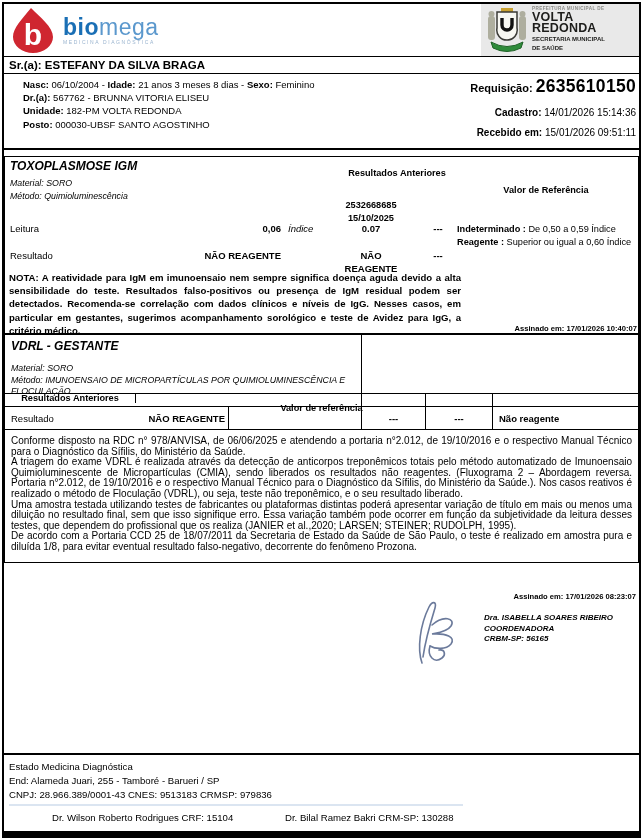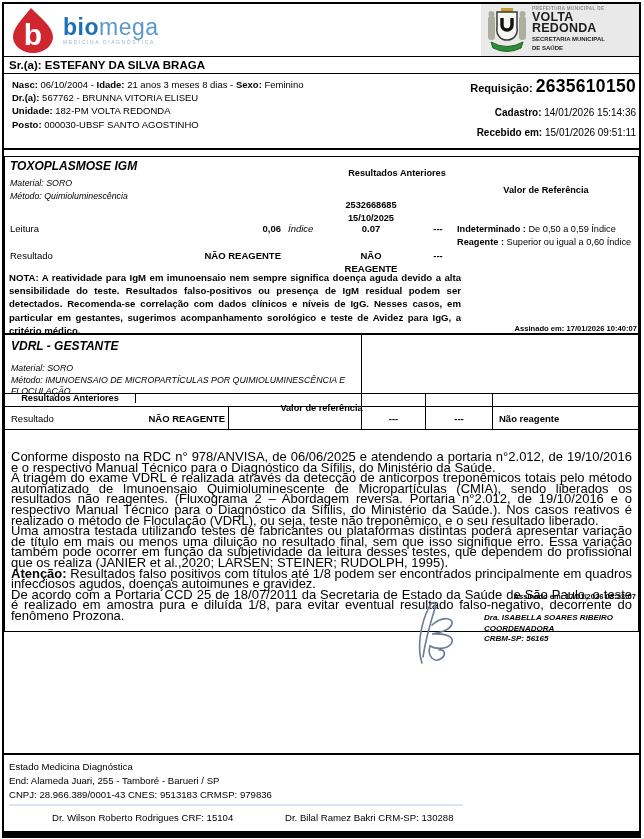--- a/index.html
+++ b/index.html
@@ -19,21 +19,21 @@
             display:flex;gap:5px;padding:2px 3px 2px 6px;box-sizing:border-box;}
   .vr-text{display:flex;flex-direction:column;}
   .vr-pref{font-size:4.6px;font-weight:bold;color:#8a8a86;letter-spacing:.4px;margin-bottom:1px;}
   .vr-city{font-size:12.5px;font-weight:800;line-height:11px;color:#1d1d1b;letter-spacing:.2px;}
   .vr-sec{font-size:6px;font-weight:bold;line-height:6.5px;color:#1d1d1b;margin-top:2px;}
 
   
   .name-bar{position:absolute;top:56px;left:4px;right:5px;height:18px;border-top:1px solid #000;
             border-bottom:1px solid #000000;font-weight:bold;font-size:11.5px;line-height:17px;
             padding-left:5px;box-sizing:border-box;}
-  .patient-left{position:absolute;top:78px;left:12px;font-size:9.5px;line-height:13.2px;}
+  .patient-left{position:absolute;top:78px;left:23px;font-size:9.5px;line-height:13.2px;}
   .patient-right{position:absolute;top:76px;right:8px;text-align:right;}
   .req-line{font-size:11px;font-weight:bold;line-height:20px;}
   .req-num{font-size:17.5px;font-weight:bold;letter-spacing:.3px;}
   .meta-line{font-size:10px;margin-top:9px;}
   .divider{position:absolute;top:148px;left:4px;right:5px;border-top:2px solid #000;}
   b{font-weight:bold;}
 
   
   .toxo{position:absolute;top:156px;left:4px;right:5px;height:177px;border:1px solid #000;font-size:9.5px;}
   .t-title{position:absolute;left:5px;top:2px;font-size:12px;font-weight:bold;font-style:italic;}
@@ -68,21 +68,21 @@
   .v-head-r{flex:1;display:flex;align-items:center;justify-content:center;font-weight:bold;font-size:9.2px;}
   .v-thin{display:flex;height:12px;border-top:1px solid #000;}
   .v-res{display:flex;height:22px;border-top:1px solid #000;font-size:9.5px;}
   .vc{box-sizing:border-box;height:100%;}
   .vc-b{border-right:1px solid #000;}
   .v-r1{width:224px;display:flex;justify-content:space-between;align-items:center;padding:0 3px 0 6px;}
   .v-r2{width:133px;}
   .v-r3{width:64px;display:flex;align-items:center;justify-content:center;font-weight:bold;}
   .v-r4{width:67px;display:flex;align-items:center;justify-content:center;font-weight:bold;}
   .v-r5{flex:1;display:flex;align-items:center;font-weight:bold;padding-left:6px;}
-  .v-text{border-top:1px solid #000;padding:22px 6px 9px;font-size:13px;line-height:10.6px;text-align:justify;}
+  .v-text{border-top:1px solid #000;padding:6px 6px 9px;font-size:10px;line-height:10.6px;text-align:justify;}
   .v-text p{margin:0;}
   .v-assin{position:absolute;top:592px;right:8px;font-weight:bold;font-size:7.6px;}
 
   
   .signature{position:absolute;top:599px;left:408px;}
   .signer{position:absolute;top:613px;right:10px;width:150px;text-align:left;font-weight:bold;
           font-size:8px;line-height:10.5px;font-style:italic;}
 
   
   .footer{position:absolute;top:753px;left:4px;right:5px;border-top:2px solid #000;
@@ -206,21 +206,20 @@
       </div>
       <div class="v-r2 vc vc-b"></div>
       <div class="v-r3 vc vc-b">---</div>
       <div class="v-r4 vc vc-b">---</div>
       <div class="v-r5 vc">Não reagente</div>
     </div>
     <div class="v-text">
       <p>Conforme disposto na RDC n° 978/ANVISA, de 06/06/2025 e atendendo a portaria n°2.012, de 19/10/2016 e o respectivo Manual Técnico para o Diagnóstico da Sífilis, do Ministério da Saúde.</p>
       <p>A triagem do exame VDRL é realizada através da detecção de anticorpos treponêmicos totais pelo método automatizado de Imunoensaio Quimioluminescente de Micropartículas (CMIA), sendo liberados os resultados não reagentes. (Fluxograma 2 – Abordagem reversa. Portaria n°2.012, de 19/10/2016 e o respectivo Manual Técnico para o Diagnóstico da Sífilis, do Ministério da Saúde.). Nos casos reativos é realizado o método de Floculação (VDRL), ou seja, teste não treponêmico, e o seu resultado liberado.</p>
       <p>Uma amostra testada utilizando testes de fabricantes ou plataformas distintas poderá apresentar variação de título em mais ou menos uma diluição no resultado final, sem que isso signifique erro. Essa variação também pode ocorrer em função da subjetividade da leitura desses testes, que dependem do profissional que os realiza (JANIER et al.,2020; LARSEN; STEINER; RUDOLPH, 1995).</p>
-      <p><b>Atenção:</b><span> Resultados falso positivos com títulos até 1/8 podem ser encontrados principalmente em quadros infecciosos agudos, doenças autoimunes e gravidez.</span></p>
       <p>De acordo com a Portaria CCD 25 de 18/07/2011 da Secretaria de Estado da Saúde de São Paulo, o teste é realizado em amostra pura e diluída 1/8, para evitar eventual resultado falso-negativo, decorrente do fenômeno Prozona.</p>
     </div>
   </div>
   <div class="v-assin">Assinado em: 17/01/2026 08:23:07</div>
 
   <div class="signature">
     <svg width="58" height="70" viewBox="0 0 58 70">
       <g fill="none" stroke="#6b7a9b" stroke-width="1.6" stroke-linecap="round">
         <path d="M14 64 C 9 50, 12 26, 21 8 C 24 2, 29 2, 27 9 C 23 22, 17 44, 15 58"></path>
         <path d="M24 26 C 35 16, 48 19, 43 27 C 39 33, 29 34, 24 35 C 38 34, 48 38, 43 45 C 38 51, 27 50, 22 47"></path>

